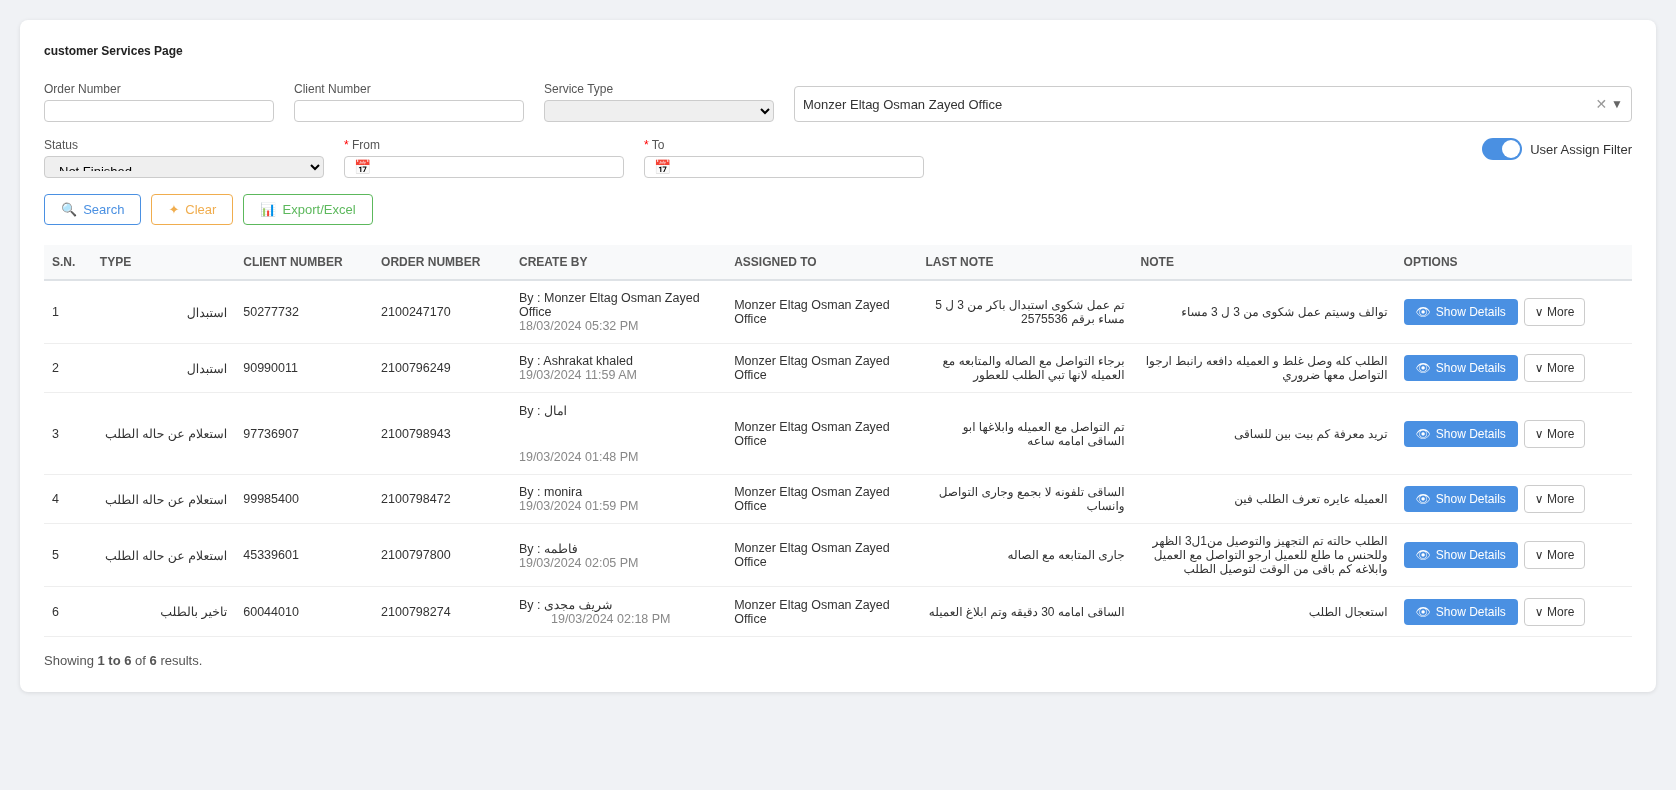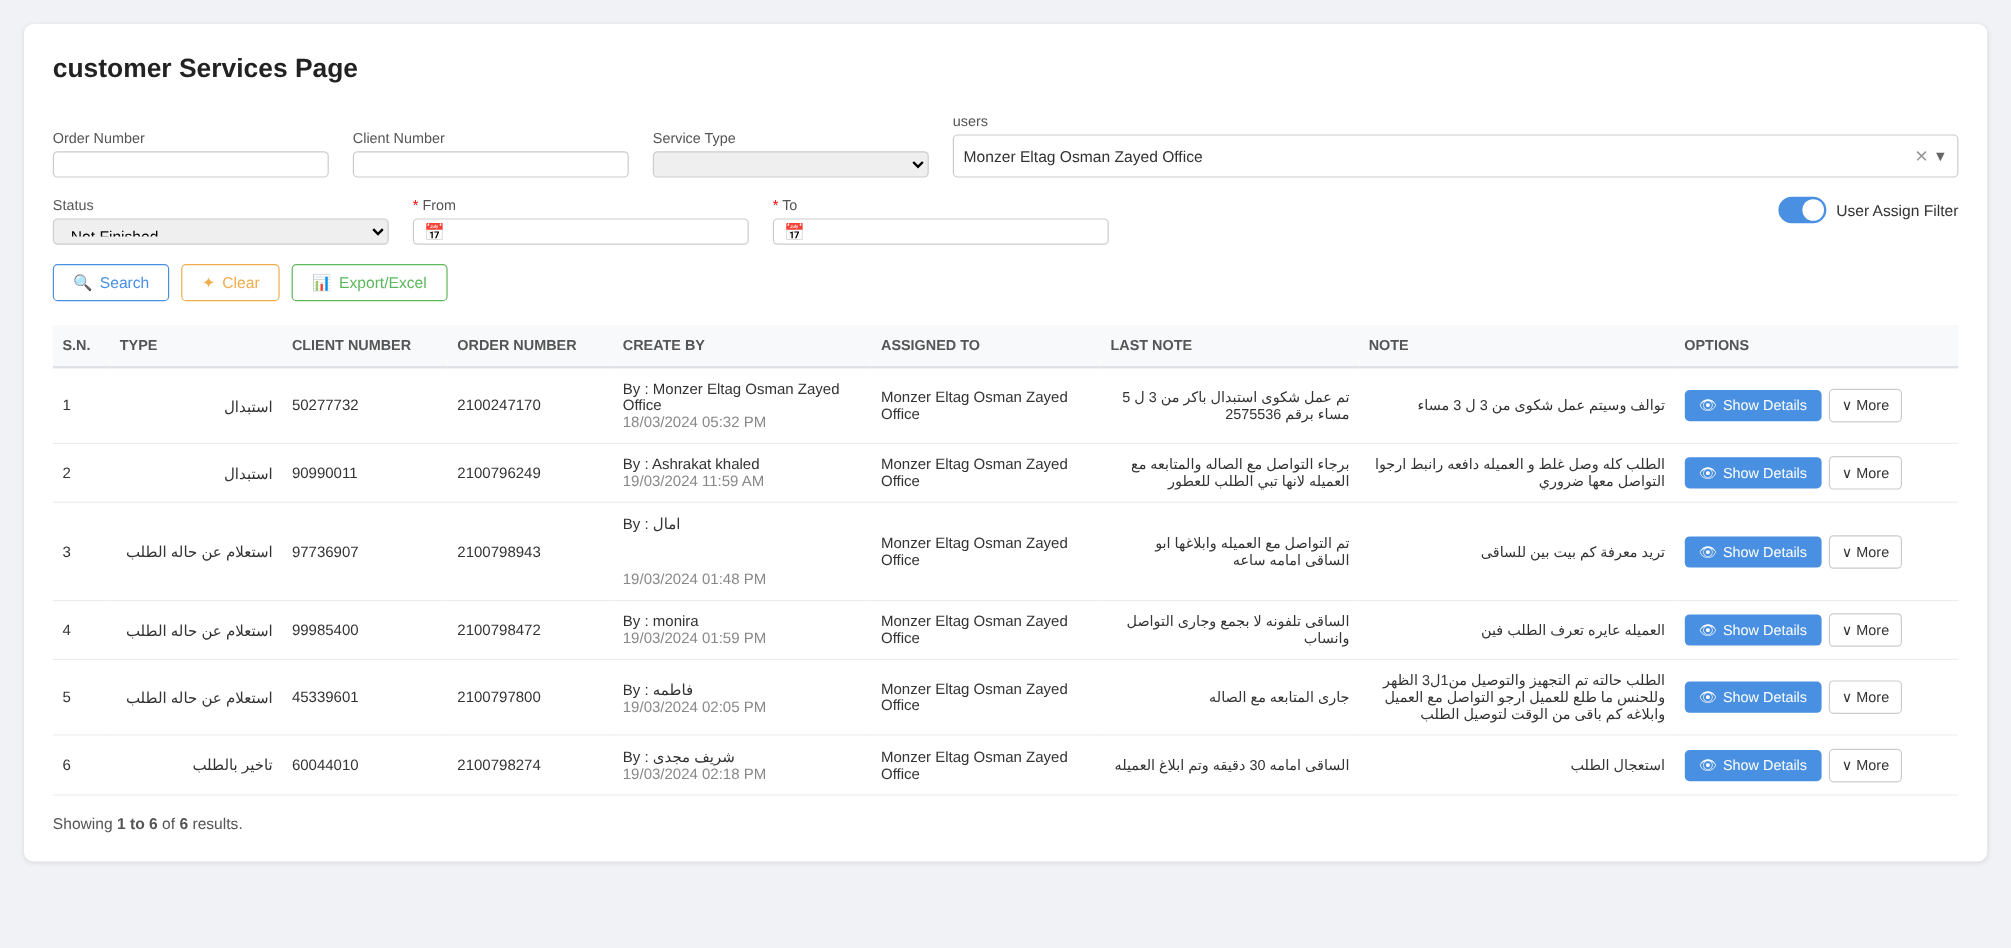--- a/index.html
+++ b/index.html
@@ -1,18 +1,18 @@
 <!DOCTYPE html>
 <html><head>
   <meta charset="utf-8">
   <style>
     * { box-sizing: border-box; margin: 0; padding: 0; }
     body { font-family: Arial, sans-serif; font-size: 13px; background: #f0f2f5; color: #333; }
     .page-wrapper { background: #fff; margin: 20px; border-radius: 8px; padding: 24px; box-shadow: 0 1px 4px rgba(0,0,0,0.1); }
-    .page-title { font-size: 22px; font-weight: bold; margin-bottom: 24px; color: #222; }
+    .page-title { font-size: 12px; font-weight: bold; margin-bottom: 24px; color: #222; }
     .filter-row { display: flex; gap: 20px; margin-bottom: 16px; align-items: flex-end; }
     .filter-group { display: flex; flex-direction: column; gap: 4px; }
     .filter-group label { font-size: 12px; color: #555; }
     .filter-group input, .filter-group select { border: 1px solid #ccc; border-radius: 4px; padding: 6px 10px; font-size: 13px; height: 22px; outline: none; }
     .filter-group.order-number input { width: 230px; }
     .filter-group.client-number input { width: 230px; }
     .filter-group.service-type select { width: 230px; }
     .filter-group.users-group { flex: 1; }
     .users-select-wrapper { display: flex; align-items: center; border: 1px solid #ccc; border-radius: 4px; height: 36px; padding: 0 8px; background: #fff; min-width: 300px; }
     .users-select-wrapper .user-tag { background: none; font-size: 13px; flex: 1; }
@@ -69,21 +69,20 @@
       <label>Client Number</label>
       <input type="text" style="">
     </div>
     <div class="filter-group service-type">
       <label>Service Type</label>
       <select>
         <option value=""></option>
       </select>
     </div>
     <div class="filter-group users-group">
-      <label>users</label>
       <div class="users-select-wrapper">
         <span class="user-tag">Monzer Eltag Osman Zayed Office</span>
         <span class="clear-user">✕</span>
         <span class="arrow">▼</span>
       </div>
     </div>
   </div>
 
   <div class="second-filter-row">
     <div class="filter-group status-group">
@@ -263,21 +262,21 @@
       </div>
     </td>
   </tr>
         <tr>
     <td>6</td>
     <td class="rtl-text">تاخير بالطلب</td>
     <td>60044010</td>
     <td>2100798274</td>
     <td>
       <div>By : شريف مجدى</div>
-      <div style="color:#888;">19/03/2024 02:18 PM</div>
+      <div style="color:#888;margin-left:32px;">19/03/2024 02:18 PM</div>
     </td>
     <td>Monzer Eltag Osman Zayed Office</td>
     <td class="rtl-text" style="font-size:12px;">الساقى امامه 30 دقيقه وتم ابلاغ العميله</td>
     <td class="rtl-text" style="font-size:12px;">استعجال الطلب</td>
     <td>
       <div class="options-cell">
         <button class="btn-show-details">
           <span>👁</span>
           <span>Show Details</span>
         </button>

